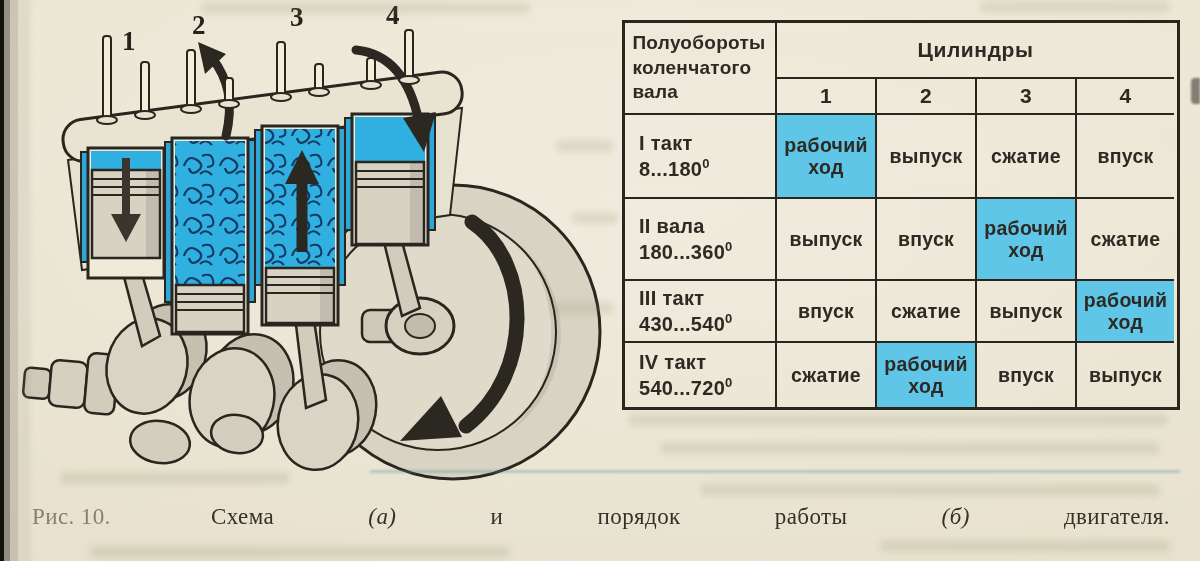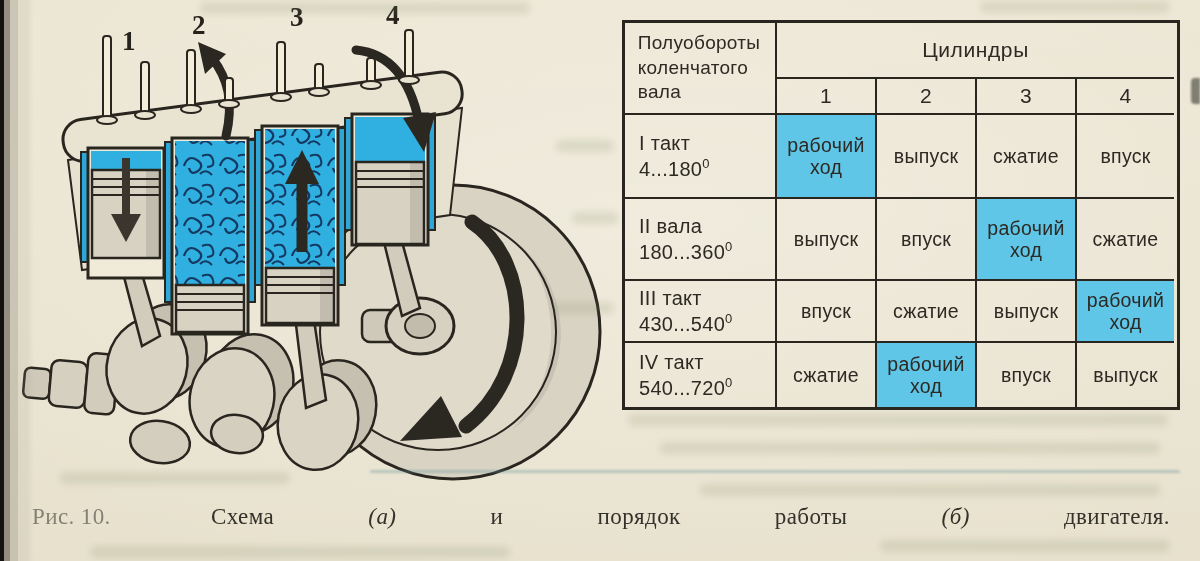--- a/index.html
+++ b/index.html
@@ -19,21 +19,21 @@
   .bleed{position:absolute;height:12px;border-radius:6px;background:rgba(122,134,96,.17);
         filter:blur(3px);pointer-events:none;}
   .bleed.line{height:3px;background:rgba(90,140,150,.35);filter:blur(1px);}
   
   .worktable{position:absolute;left:622px;top:20px;width:552px;border:3px solid #29261f;
         display:grid;grid-template-columns:150px 100px 100px 100px 99px;
         grid-template-rows:54px 36px 84px 82px 62px 66px;
         color:#2d2a24;background:rgba(0,0,0,0);}
   .worktable div{box-sizing:border-box;}
   .tcell{display:flex;align-items:center;justify-content:center;text-align:center;
-        font-size:19.5px;line-height:1.15;letter-spacing:.3px;padding:2px 10px;}
+        font-size:19.5px;line-height:1.15;letter-spacing:.3px;padding:2px 10px;font-weight:bold;}
   .bl{border-left:2px solid #29261f;} .bt{border-top:2px solid #29261f;}
   .hcol{grid-column:1;grid-row:1/3;font-size:19px;white-space:pre-line;line-height:1.3;
         display:flex;align-items:center;justify-content:center;text-align:left;padding-left:8px;}
   .hgroup{grid-column:2/6;grid-row:1;display:flex;align-items:center;justify-content:center;
         font-size:21px;letter-spacing:.6px;}
   .hnum{grid-row:2;display:flex;align-items:center;justify-content:center;font-size:21px;}
   .stroke-cell{flex-direction:column;align-items:flex-start;justify-content:center;
         padding-left:14px;font-size:20px;gap:3px;}
   .stroke-cell sup{font-size:13px;line-height:0;vertical-align:super;}
   .hl{background:var(--hl,#5fc6e8);text-align:center;}
@@ -210,21 +210,21 @@
 коленчатого
 вала</div>
     <div class="tcell hgroup bl">Цилиндры</div>
     <div class="tcell hnum bl bt" style="grid-column:2">1</div>
     <div class="tcell hnum bl bt" style="grid-column:3">2</div>
     <div class="tcell hnum bl bt" style="grid-column:4">3</div>
     <div class="tcell hnum bl bt" style="grid-column:5">4</div>
 
     <div class="tcell stroke-cell bt">
       <div>I такт</div>
-      <div><span>4...180</span><sup>0</sup></div>
+      <div><span>8...180</span><sup>0</sup></div>
     </div>
     <div class="tcell bl bt cyl-cell r0 hl">рабочий ход</div>
     <div class="tcell bl bt cyl-cell r0">выпуск</div>
     <div class="tcell bl bt cyl-cell r0">сжатие</div>
     <div class="tcell bl bt cyl-cell r0">впуск</div>
 
     <div class="tcell stroke-cell bt">
       <div>II вала</div>
       <div><span>180...360</span><sup>0</sup></div>
     </div>

